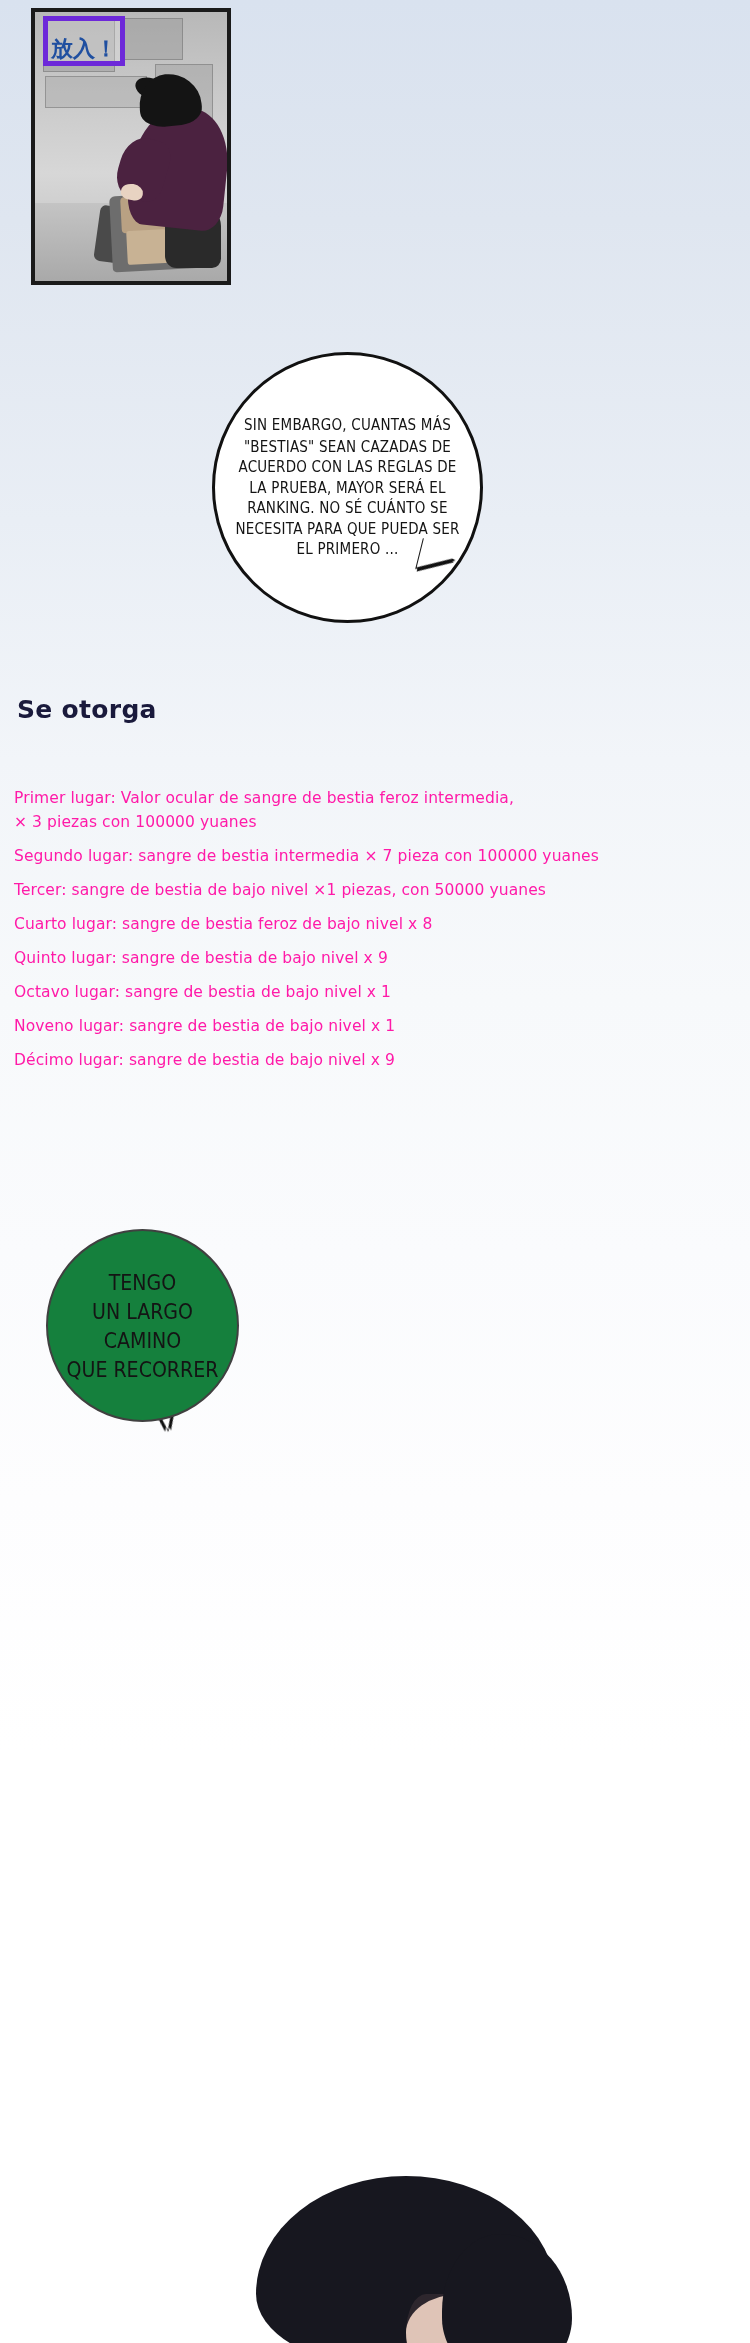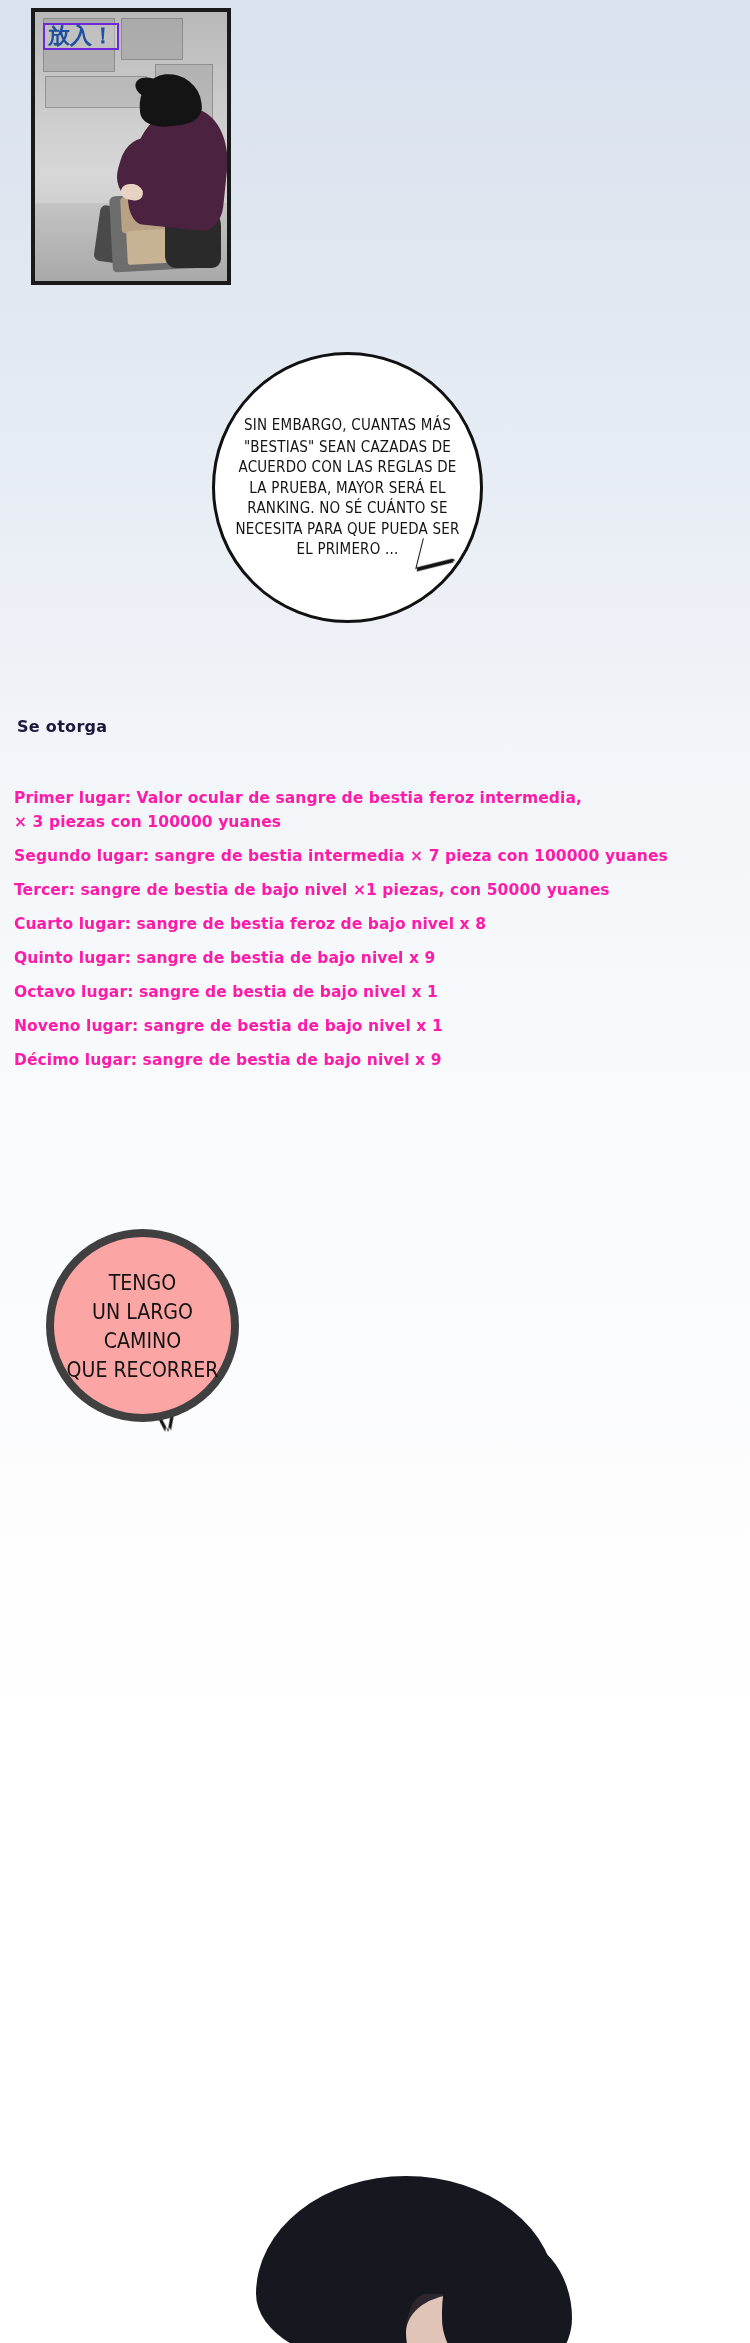--- a/index.html
+++ b/index.html
@@ -120,23 +120,23 @@
   }
   .bag-strap {
     position: absolute;
     left: 62px; top: 194px; width: 24px; height: 56px;
     background: #4a4a4a;
     border-radius: 6px;
     transform: rotate(8deg);
   }
   .sfx-box {
     position: absolute;
-    left: 8px; top: 11px;
-    border: 2px solid #6d28d9;
-    padding: 0 3px 2px 3px;
+    left: 8px; top: 4px;
+    border: 5px solid #6d28d9;
+    padding: 17px 3px 2px 3px;
     background: rgba(255,255,255,0.25);
   }
   .sfx-text {
     font-family: "DejaVu Sans", sans-serif;
     color: #1f4fa0;
     font-size: 22px;
     line-height: 21px;
     font-weight: bold;
     text-align: center;
     letter-spacing: 0px;
@@ -177,57 +177,56 @@
     border-bottom: 18px solid transparent;
     transform: rotate(14deg);
     filter: drop-shadow(2px 2px 0 #111) drop-shadow(-1px 2px 0 #111);
     z-index: 2;
   }
 
   
   #reward-heading {
     position: absolute;
     left: 17px;
-    top: 717px;
-    font-family: "DejaVu Sans", sans-serif;
-    font-size: 16px;
+    top: 695px;
+    font-family: "DejaVu Sans", sans-serif;
+    font-size: 25px;
     font-weight: bold;
     color: #1a1a3c;
     letter-spacing: 0.3px;
   }
   #reward-list {
     position: absolute;
     left: 14px;
     top: 788px;
     width: 716px;
   }
   #reward-list .rline {
     font-family: "DejaVu Sans", sans-serif;
     font-size: 15.5px;
     line-height: 20px;
     color: #ff1aa8;
     margin-bottom: 14px;
     letter-spacing: 0.1px;
     white-space: pre-wrap;
-    font-weight: bold;
   }
   #reward-list .rline.tight {
     margin-bottom: 4px;
   }
 
   
   #bubble-two {
     position: absolute;
     left: 46px;
     top: 1229px;
     width: 193px;
     height: 193px;
-    border: 8px solid #404040;
+    border: 2px solid #404040;
     border-radius: 50%;
-    background: #fca5a5;
+    background: #15803d;
     display: flex;
     align-items: center;
     justify-content: center;
     box-sizing: border-box;
     z-index: 3;
   }
   #bubble-two .btext {
     width: 172px;
     text-align: center;
     font-family: "DejaVu Sans", sans-serif;

